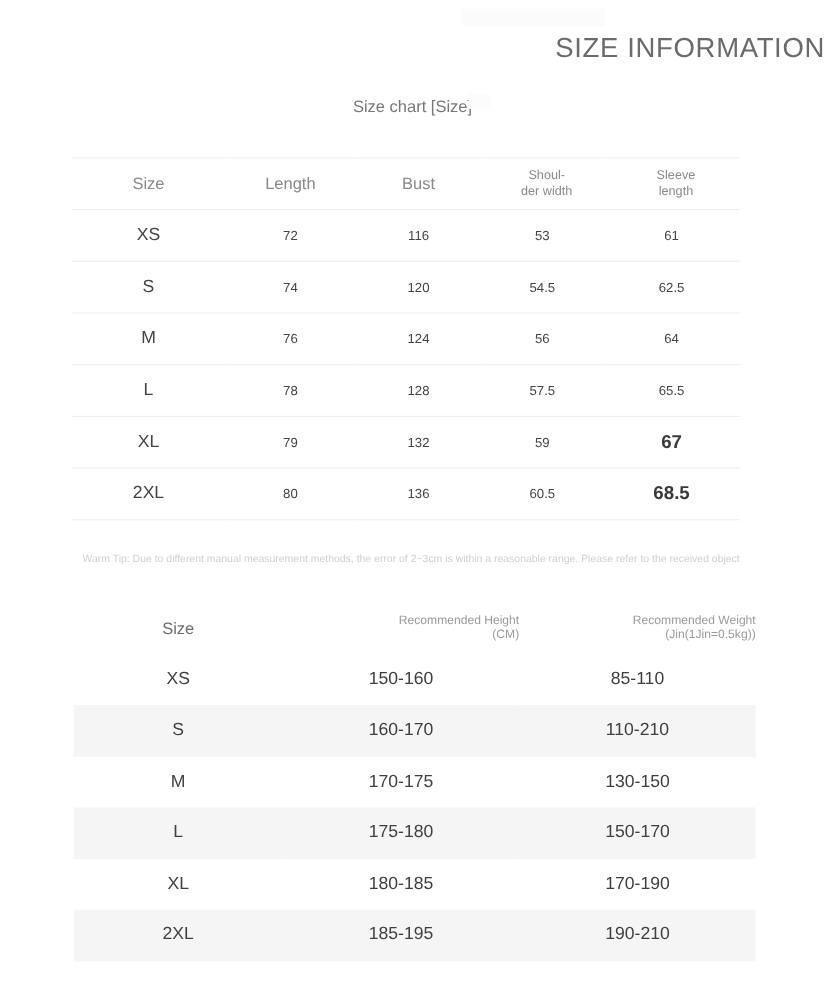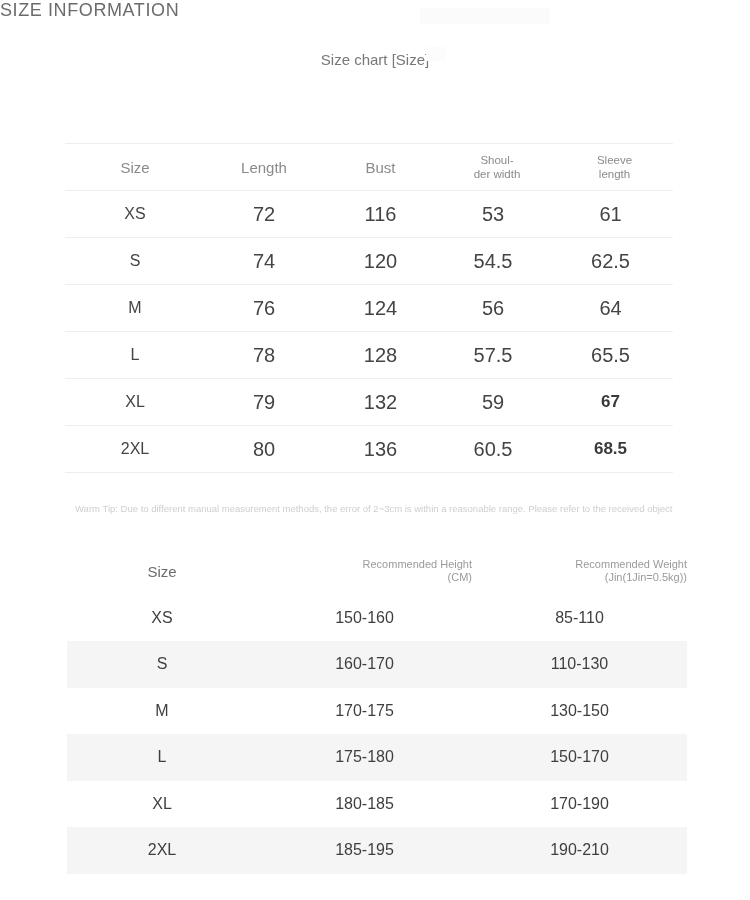--- a/index.html
+++ b/index.html
@@ -11,26 +11,27 @@
     height: 900px;
     background: #ffffff;
     font-family: "Liberation Sans", sans-serif;
     color: #4a4a4a;
     overflow: hidden;
     position: relative;
   }
 
   
   .page-title {
-    text-align: left;
-    font-size: 18px;
+    text-align: right;
+    font-size: 25px;
     font-weight: 400;
     color: #6b6b6b;
     letter-spacing: 0.6px;
     margin: 0;
+    padding-top: 30px;
     position: relative;
   }
   .ghost-mark {
     position: absolute;
     left: 420px;
     top: 8px;
     width: 130px;
     height: 16px;
     background: #fbfbfb;
     pointer-events: none;
@@ -84,21 +85,21 @@
   .t1 thead th {
     color: #8a8a8a;
     vertical-align: middle;
   }
   .hdr-center { text-align: center; font-size: 15px; }
   .hdr-left   { text-align: center; font-size: 11.5px; line-height: 1.22; padding-left: 8px !important; }
   .hdr-left .l2 { display: block; }
 
   .t1 tbody td {
     text-align: center;
-    font-size: 20px;
+    font-size: 12px;
     color: #444444;
     vertical-align: middle;
   }
   .t1 tbody td.size-cell { font-size: 16px; }
   .t1 tbody td.emph { font-size: 17px; color: #3a3a3a; font-weight: 600; margin-top: 29px; }
 
   
   .warm-tip {
     position: absolute;
     left: 75px;
@@ -270,21 +271,21 @@
     </thead>
     <tbody>
       <tr>
         <td>XS</td>
         <td>150-160</td>
         <td>85-110</td>
       </tr>
       <tr class="striped">
         <td>S</td>
         <td>160-170</td>
-        <td>110-130</td>
+        <td>110-210</td>
       </tr>
       <tr>
         <td>M</td>
         <td>170-175</td>
         <td>130-150</td>
       </tr>
       <tr class="striped">
         <td>L</td>
         <td>175-180</td>
         <td>150-170</td>

